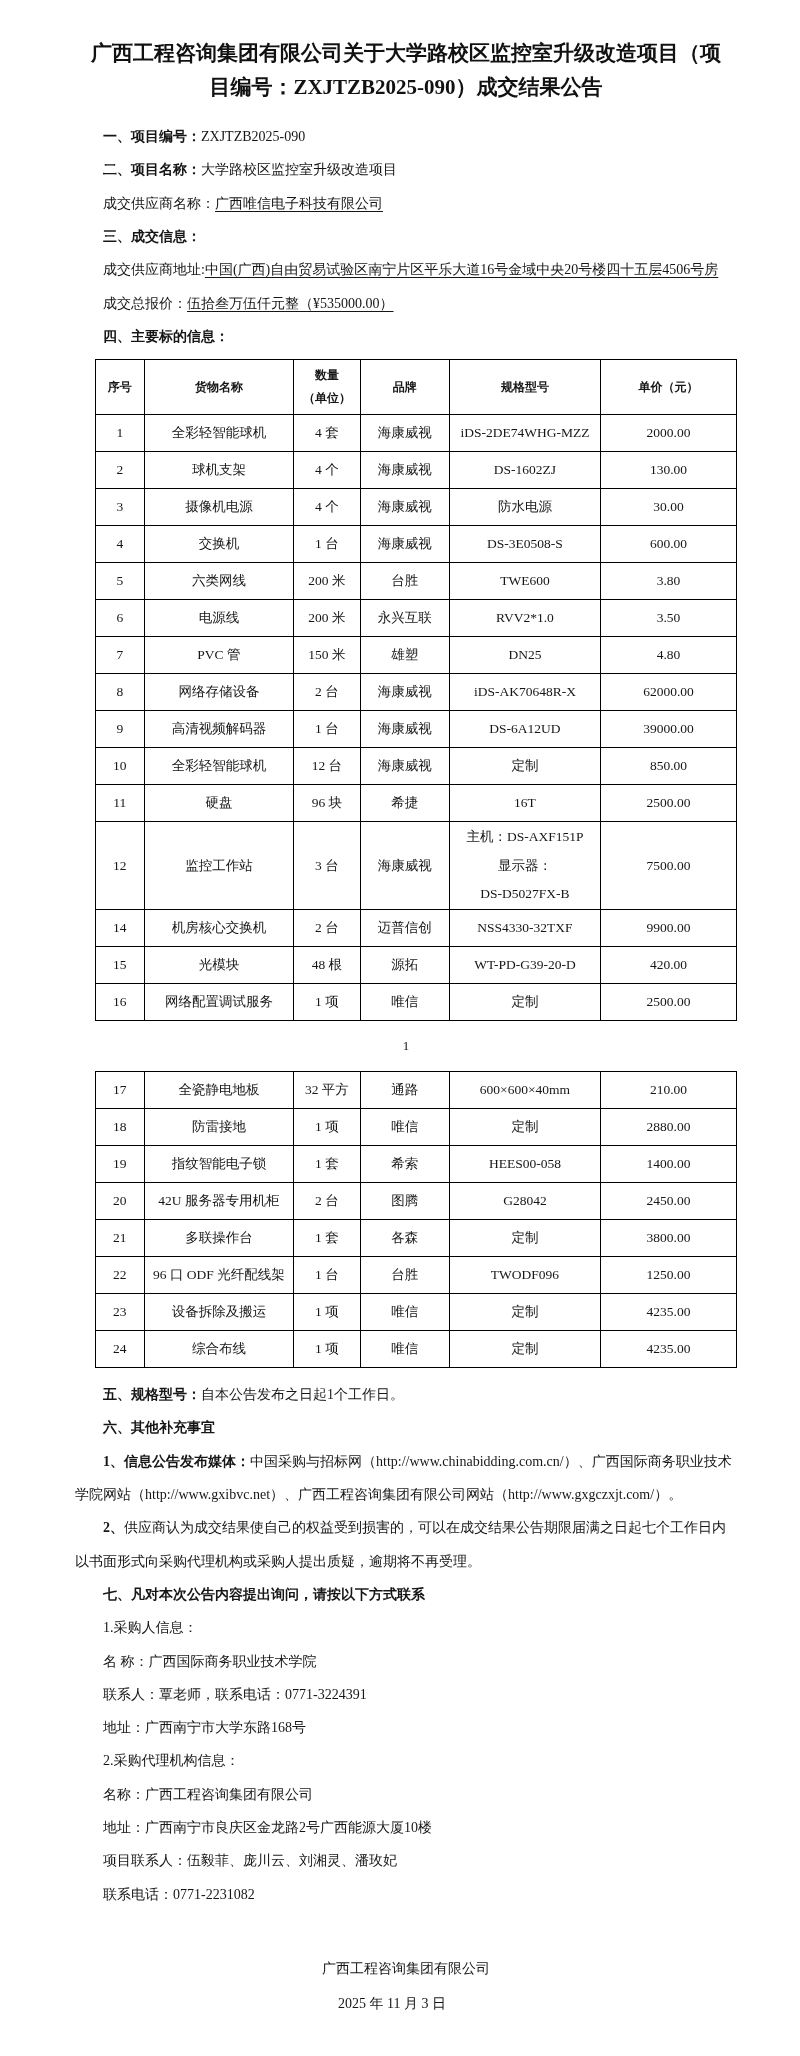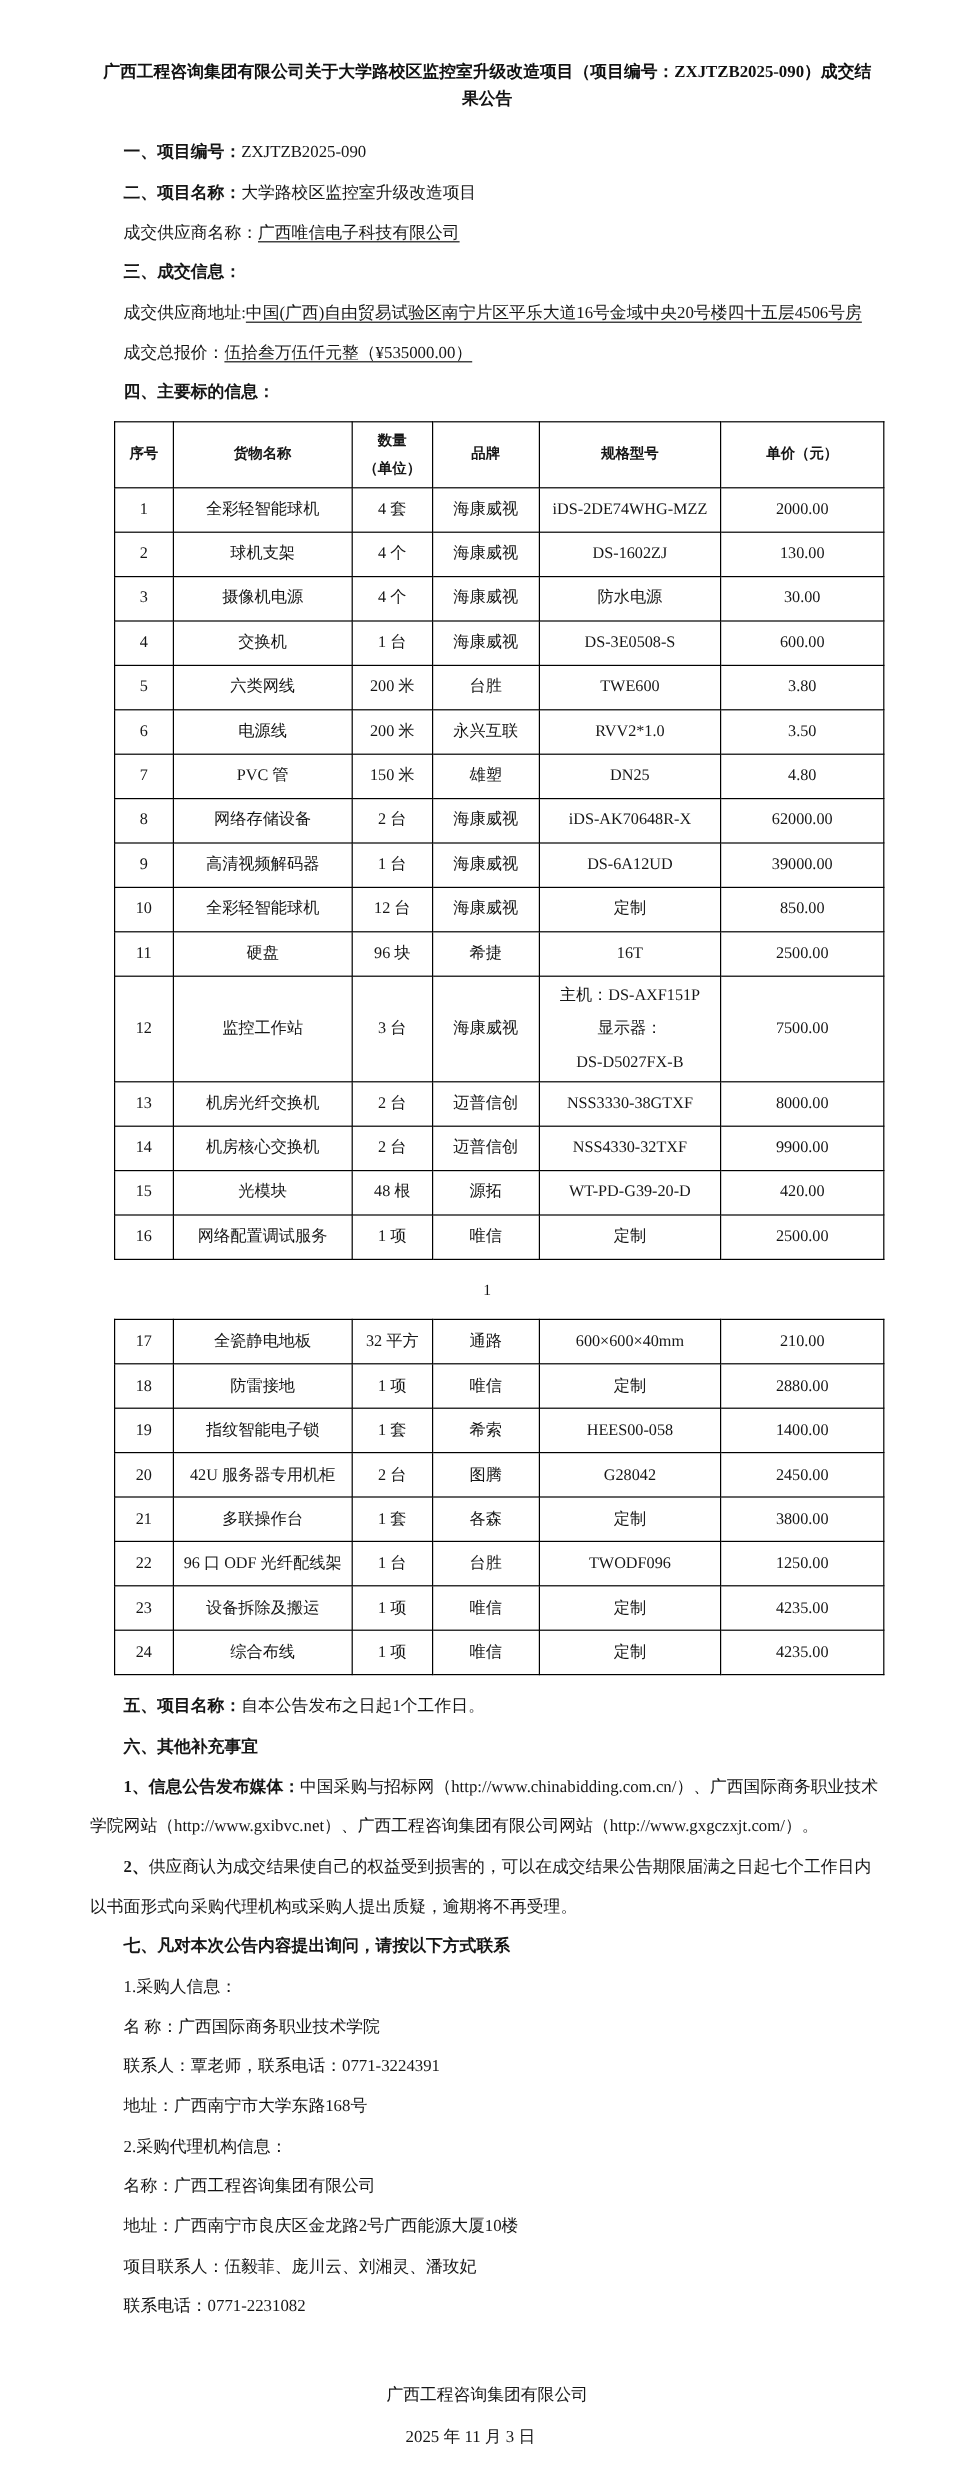--- a/index.html
+++ b/index.html
@@ -7,25 +7,25 @@
     width: 800px;
     min-height: 2056px;
     box-sizing: border-box;
     padding: 26px 63px 30px 75px;
     font-family: "Liberation Serif", "DejaVu Serif", serif;
     color: #161616;
     font-size: 14px;
     background: #ffffff;
   }
   h1.doc-title {
-    font-size: 14px;
+    font-size: 21px;
     font-weight: bold;
     text-align: center;
     line-height: 1.62;
-    margin: 24px 6px 16px 6px;
+    margin: 10px 6px 16px 6px;
     color: #111;
   }
   .para { margin: 0; line-height: 2.38; }
   .indent { text-indent: 2em; }
   .lbl { font-weight: bold; }
   .u { text-decoration: underline; text-underline-offset: 3px; }
   table.items {
     border-collapse: collapse;
     width: 642px;
     margin: 6px 0 0 20px;
@@ -194,28 +194,20 @@
           <td class="c0">12</td>
           <td class="c1">监控工作站</td>
           <td class="c2">3 台</td>
           <td class="c3">海康威视</td>
           <td class="c4">主机：DS-AXF151P
 显示器：
 DS-D5027FX-B</td>
           <td class="c5">7500.00</td>
         </tr>
         <tr>
-          <td class="c0">13</td>
-          <td class="c1">机房光纤交换机</td>
-          <td class="c2">2 台</td>
-          <td class="c3">迈普信创</td>
-          <td class="c4">NSS3330-38GTXF</td>
-          <td class="c5">8000.00</td>
-        </tr>
-        <tr>
           <td class="c0">14</td>
           <td class="c1">机房核心交换机</td>
           <td class="c2">2 台</td>
           <td class="c3">迈普信创</td>
           <td class="c4">NSS4330-32TXF</td>
           <td class="c5">9900.00</td>
         </tr>
         <tr>
           <td class="c0">15</td>
           <td class="c1">光模块</td>
@@ -309,21 +301,21 @@
           <td class="c2">1 项</td>
           <td class="c3">唯信</td>
           <td class="c4">定制</td>
           <td class="c5">4235.00</td>
         </tr>
       </tbody>
   </table>
 
   <div class="gap-lg"></div>
 
-  <p class="para indent"><span class="lbl">五、项目名称：</span><span>自本公告发布之日起1个工作日。</span></p>
+  <p class="para indent"><span class="lbl">五、规格型号：</span><span>自本公告发布之日起1个工作日。</span></p>
 
   <p class="para indent"><span class="lbl">六、其他补充事宜</span></p>
 
   <p class="para indent"><span class="lbl">1、信息公告发布媒体：</span><span>中国采购与招标网（http://www.chinabidding.com.cn/）、广西国际商务职业技术学院网站（http://www.gxibvc.net）、广西工程咨询集团有限公司网站（http://www.gxgczxjt.com/）。</span></p>
 
   <p class="para indent"><span class="lbl">2、</span><span>供应商认为成交结果使自己的权益受到损害的，可以在成交结果公告期限届满之日起七个工作日内以书面形式向采购代理机构或采购人提出质疑，逾期将不再受理。</span></p>
 
   <p class="para indent"><span class="lbl">七、凡对本次公告内容提出询问，请按以下方式联系</span></p>
 
   <p class="para indent">1.采购人信息：</p>

